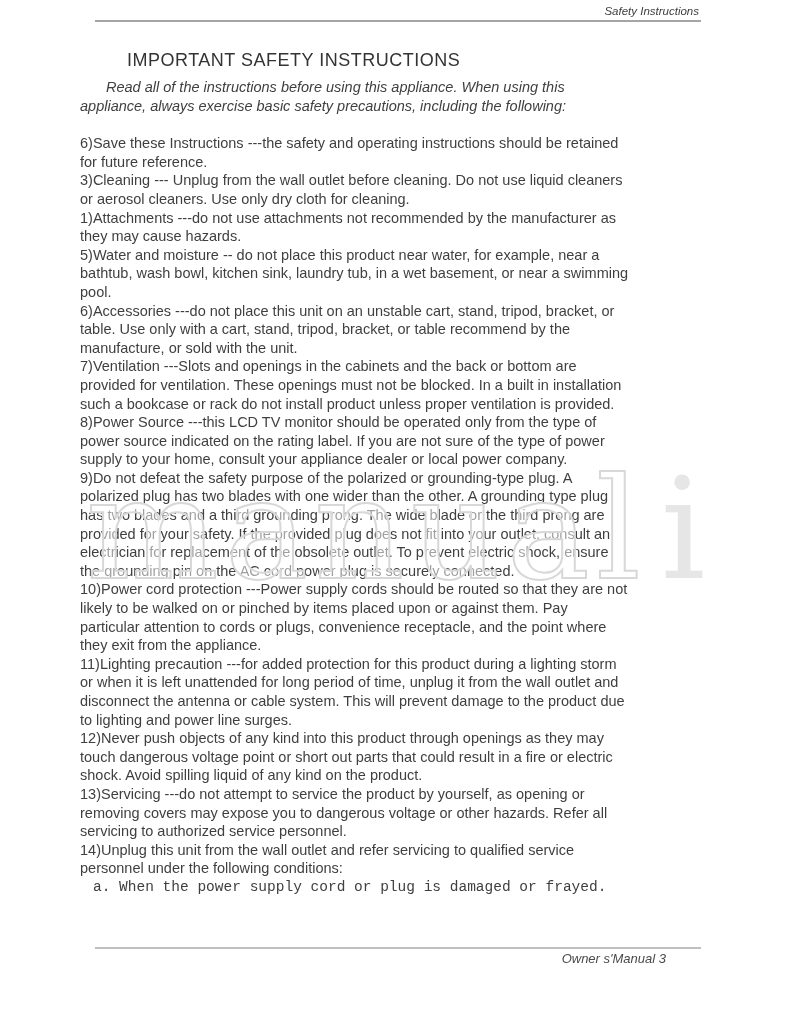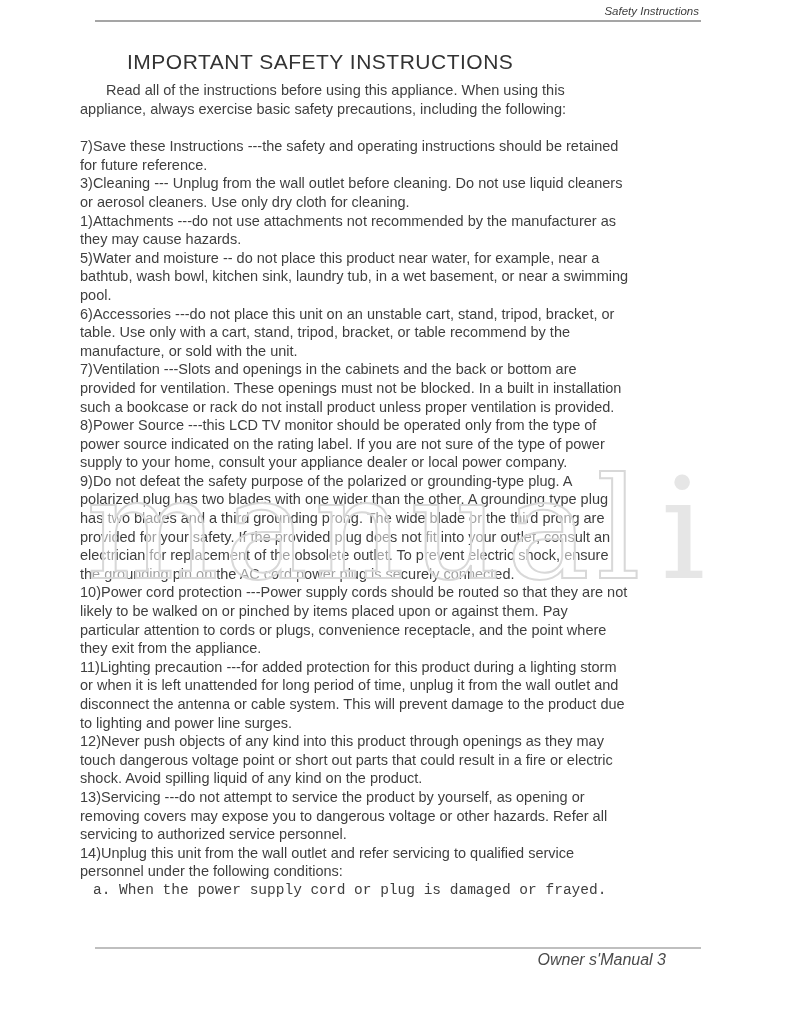--- a/index.html
+++ b/index.html
@@ -55,32 +55,33 @@
 
   
   .doc {
     position: absolute;
     left: 80px;
     top: 50px;
     width: 550px;
     z-index: 1;
   }
   .doc-title {
-    font-size: 21px;
+    font-size: 18px;
     font-weight: 400;
     letter-spacing: 0.5px;
     color: #333333;
     margin: 0 0 7px 47px;
     white-space: nowrap;
   }
   .doc-intro {
     font-size: 14.5px;
     line-height: 18.6px;
     text-indent: 26px;
     margin-bottom: 19px;
+    font-style: italic;
   }
   .instruction {
     font-size: 14.5px;
     line-height: 18.6px;
   }
   .sub-item {
     font-size: 14.5px;
     line-height: 18.6px;
     padding-left: 13px;
     font-family: Liberation Mono, monospace;
@@ -92,42 +93,42 @@
     top: 947px;
     left: 95px;
     right: 95px;
     height: 2px;
     background: #bfbfbf;
   }
   .footer-label {
     position: absolute;
     top: 951px;
     right: 130px;
-    font-size: 16px;
+    font-size: 13px;
     font-style: italic;
     color: #4a4a4a;
   }
 </style>
 </head>
 <body>
 
 <div class="page">
 
   <div class="header-label">Safety Instructions</div>
   <div class="header-rule"></div>
 
   <svg class="watermark" width="680" height="175" viewBox="0 0 680 175" aria-hidden="true">
     <text x="0" y="148" font-family="DejaVu Serif, serif" font-size="140" letter-spacing="6"><tspan class="wm-outline">manual</tspan><tspan class="wm-filled" dx="14">i</tspan></text>
   </svg>
 
   <div class="doc">
     <h1 class="doc-title">IMPORTANT SAFETY INSTRUCTIONS</h1>
     <p class="doc-intro">Read all of the instructions before using this appliance. When using this appliance, always exercise basic safety precautions, including the following:</p>
 
-    <p class="instruction">7)Save these Instructions ---the safety and operating instructions should be retained for future reference.</p>
+    <p class="instruction">6)Save these Instructions ---the safety and operating instructions should be retained for future reference.</p>
     <p class="instruction">3)Cleaning --- Unplug from the wall outlet before cleaning. Do not use liquid cleaners or aerosol cleaners. Use only dry cloth for cleaning.</p>
     <p class="instruction">1)Attachments ---do not use attachments not recommended by the manufacturer as they may cause hazards.</p>
     <p class="instruction">5)Water and moisture -- do not place this product near water, for example, near a bathtub, wash bowl, kitchen sink, laundry tub, in a wet basement, or near a swimming pool.</p>
     <p class="instruction">6)Accessories ---do not place this unit on an unstable cart, stand, tripod, bracket, or table. Use only with a cart, stand, tripod, bracket, or table recommend by the manufacture, or sold with the unit.</p>
     <p class="instruction">7)Ventilation ---Slots and openings in the cabinets and the back or bottom are provided for ventilation. These openings must not be blocked. In a built in installation such a bookcase or rack do not install product unless proper ventilation is provided.</p>
     <p class="instruction">8)Power Source ---this LCD TV monitor should be operated only from the type of power source indicated on the rating label. If you are not sure of the type of power supply to your home, consult your appliance dealer or local power company.</p>
     <p class="instruction">9)Do not defeat the safety purpose of the polarized or grounding-type plug. A polarized plug has two blades with one wider than the other. A grounding type plug has two blades and a third grounding prong. The wide blade or the third prong are provided for your safety. If the provided plug does not fit into your outlet, consult an electrician for replacement of the obsolete outlet. To prevent electric shock, ensure the grounding pin on the AC cord power plug is securely connected.</p>
     <p class="instruction">10)Power cord protection ---Power supply cords should be routed so that they are not likely to be walked on or pinched by items placed upon or against them. Pay particular attention to cords or plugs, convenience receptacle, and the point where they exit from the appliance.</p>
     <p class="instruction">11)Lighting precaution ---for added protection for this product during a lighting storm or when it is left unattended for long period of time, unplug it from the wall outlet and disconnect the antenna or cable system. This will prevent damage to the product due to lighting and power line surges.</p>
     <p class="instruction">12)Never push objects of any kind into this product through openings as they may touch dangerous voltage point or short out parts that could result in a fire or electric shock. Avoid spilling liquid of any kind on the product.</p>

